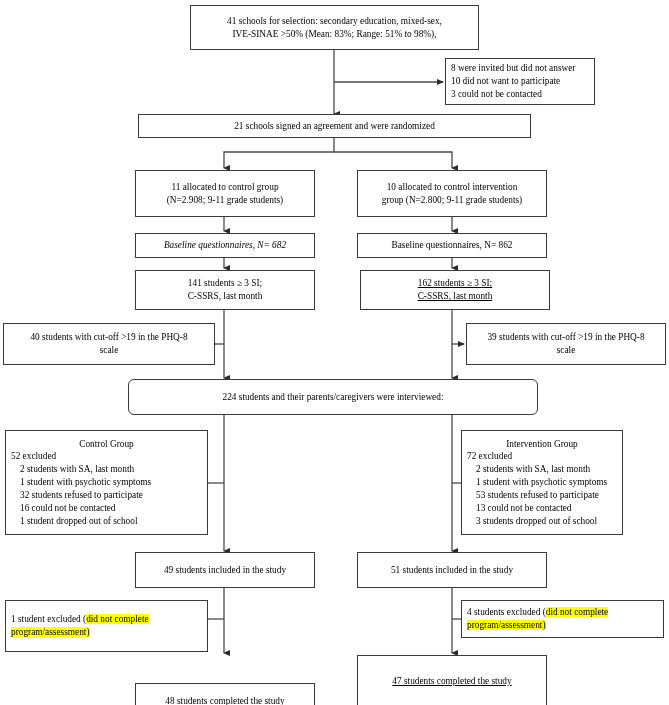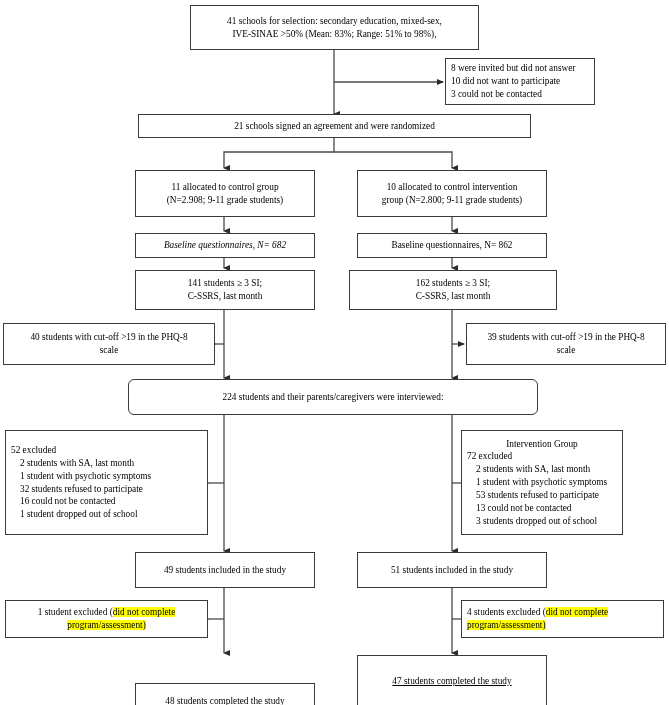--- a/index.html
+++ b/index.html
@@ -169,21 +169,21 @@
     </div>
   </div>
 
   <div class="node center" style="left:135px; top:270px; width:180px; height:40px;">
     <div class="pad">
       <span class="ln">141 students ≥ 3 SI;</span>
       <span class="ln">C-SSRS, last month</span>
     </div>
   </div>
 
-  <div class="node center" style="left:349px; top:270px; width:208px; height:40px;">
+  <div class="node center" style="left:360px; top:270px; width:190px; height:40px;text-decoration:underline;">
     <div class="pad">
       <span class="ln">162 students ≥ 3 SI;</span>
       <span class="ln">C-SSRS, last month</span>
     </div>
   </div>
 
   <div class="node center" style="left:3px; top:323px; width:212px; height:42px;">
     <div class="pad">
       <span class="ln">40 students with cut-off &gt;19 in the PHQ-8</span>
       <span class="ln">scale</span>
@@ -198,20 +198,21 @@
   </div>
 
   <div class="node center" style="left:128px; top:379px; width:410px; height:36px;border-radius:6px;">
     <div class="pad">
       <span class="ln">224 students and their parents/caregivers were interviewed:</span>
     </div>
   </div>
 
   <div class="node leftalign" style="left:5px; top:430px; width:203px; height:105px;">
     <div class="pad">
+      <span class="hdr">Control Group</span>
       <span class="ln">52 excluded</span>
       <span class="ln indent">2 students with SA, last month</span>
       <span class="ln indent">1 student with psychotic symptoms</span>
       <span class="ln indent">32 students refused to participate</span>
       <span class="ln indent">16 could not be contacted</span>
       <span class="ln indent">1 student dropped out of school</span>
     </div>
   </div>
 
   <div class="node leftalign" style="left:461px; top:430px; width:162px; height:105px;">
@@ -231,21 +232,21 @@
       <span class="ln">49 students included in the study</span>
     </div>
   </div>
 
   <div class="node center" style="left:357px; top:552px; width:190px; height:36px;">
     <div class="pad">
       <span class="ln">51 students included in the study</span>
     </div>
   </div>
 
-  <div class="node leftalign" style="left:5px; top:600px; width:203px; height:38px;text-align:center;">
+  <div class="node leftalign" style="left:5px; top:600px; width:203px; height:52px;">
     <div class="pad">
       <span>1 student excluded (</span><mark class="hl">did not complete</mark><br><mark class="hl">program/assessment)</mark>
     </div>
   </div>
 
   <div class="node leftalign" style="left:461px; top:600px; width:203px; height:38px;">
     <div class="pad">
       <span>4 students excluded (</span><mark class="hl">did not complete</mark><br><mark class="hl">program/assessment)</mark>
     </div>
   </div>

